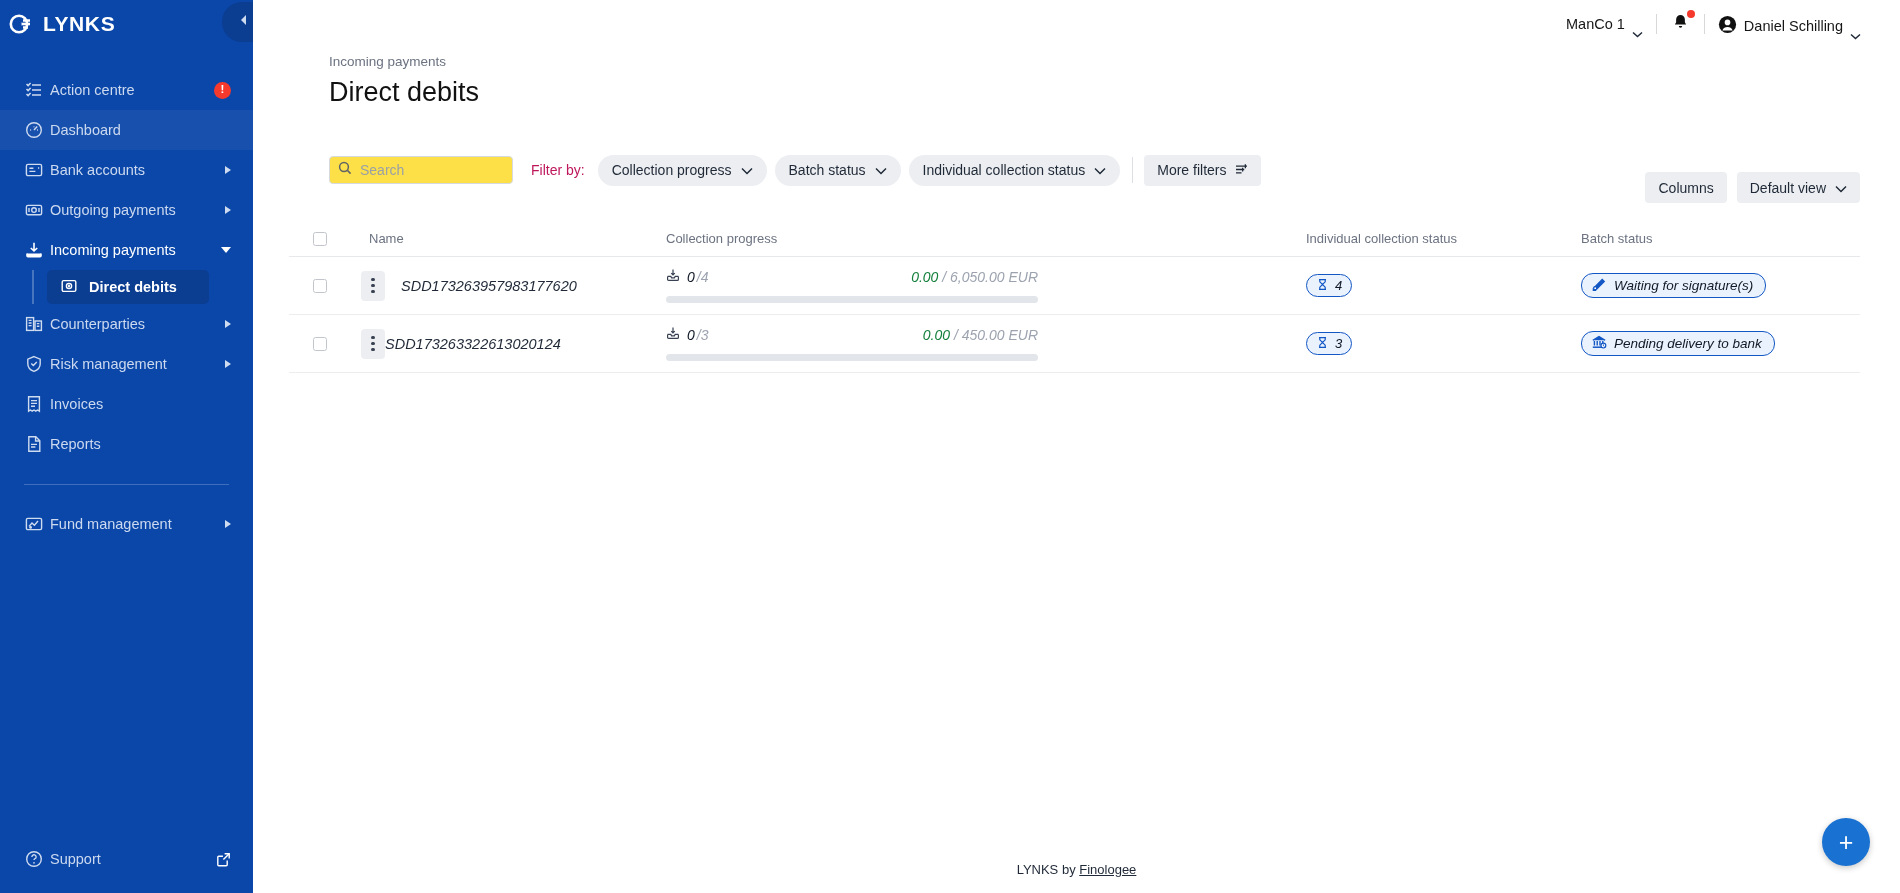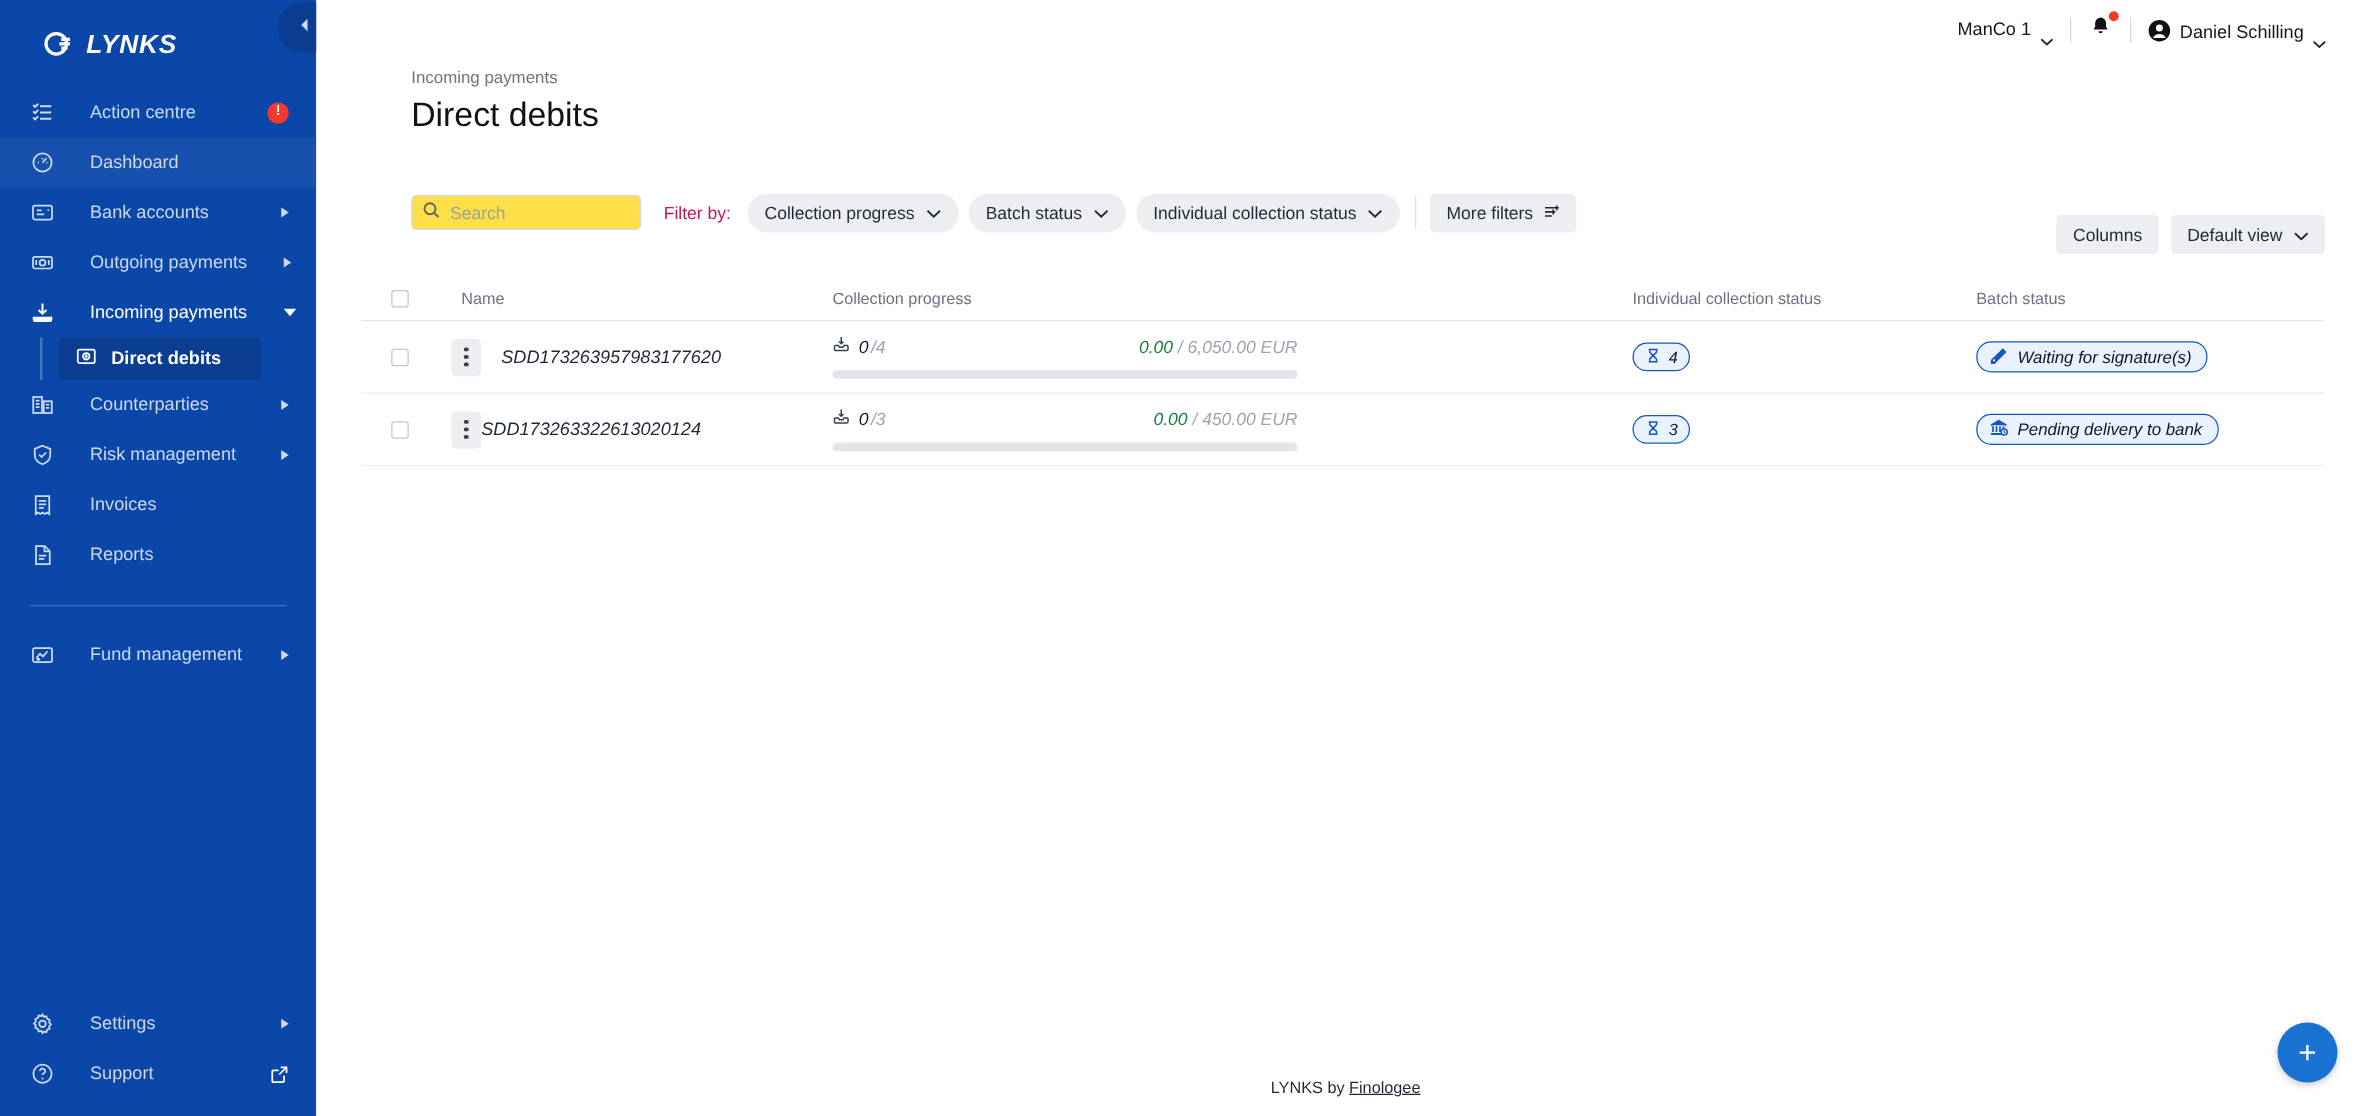--- a/index.html
+++ b/index.html
@@ -18,24 +18,23 @@
     background: #0a47a9;
     color: #fff;
     position: relative;
     flex: 0 0 253px;
     display: flex;
     flex-direction: column;
   }
   .brand {
     height: 48px;
     display: flex;
-    align-items: flex-end;
-    padding-left: 34px;
+    align-items: center;
+    padding-left: 8px;
     gap: 9px;
-    font-style: italic;
   }
   .brand-logo { width: 26px; height: 26px; display:block; }
   .brand-text {
     font-size: 21px;
     font-weight: bold;
     letter-spacing: 0.6px;
     color: #ffffff;
   }
   .collapse-btn {
     position: absolute;
@@ -48,21 +47,21 @@
     cursor: pointer;
   }
   .collapse-btn svg { width: 14px; height: 14px; }
 
   .nav { margin-top: 22px; flex: 1 1 auto; }
   .nav-item {
     height: 40px;
     display: flex;
     align-items: center;
     padding: 0 22px 0 24px;
-    gap: 29px;
+    gap: 7px;
     cursor: pointer;
     position: relative;
     color: #ccd9ef;
     font-size: 14.5px;
   }
   .nav-item .ico { width: 19px; height: 19px; flex: 0 0 19px; display:flex; align-items:center; justify-content:center; }
   .nav-item .ico svg { width: 18px; height: 18px; display:block; }
   .nav-item .lbl { flex: 1 1 auto; white-space: nowrap; }
   .nav-item.active-soft { background: rgba(255,255,255,0.055); }
   .nav-item.expanded { color: #ffffff; font-weight: normal; }
@@ -470,30 +469,20 @@
           <path d="M4 11.4l3-3.4 2.4 2.2 3.6-4.2"></path>
             <circle cx="5.6" cy="12.4" r="1.4" fill="#cfdbef" stroke="none"></circle>
         </svg>
       </span>
       <span class="lbl">Fund management</span>
       <span class="caret"></span>
     </div>
   </nav>
 
   <div class="nav-bottom">
-    <div class="nav-item">
-      <span class="ico">
-        <svg viewBox="0 0 18 18" fill="none" stroke="#cfdbef" stroke-width="1.4">
-          <circle cx="9" cy="9" r="2.6"></circle>
-          <path d="M9 1.6l1 1.9 2.1-.4.6 2 2 .7-.4 2.1 1.5 1.5-1.5 1.5.4 2.1-2 .7-.6 2-2.1-.4L9 16.4l-1-1.7-2.1.4-.6-2-2-.7.4-2.1L2.2 8.8l1.5-1.5-.4-2.1 2-.7.6-2 2.1.4z"></path>
-        </svg>
-      </span>
-      <span class="lbl">Settings</span>
-      <span class="caret"></span>
-    </div>
     <div class="nav-item">
       <span class="ico">
         <svg viewBox="0 0 18 18" fill="none" stroke="#cfdbef" stroke-width="1.4">
           <circle cx="9" cy="9" r="7.3"></circle>
           <path d="M6.9 6.9a2.1 2.1 0 114 .9c-.6.8-1.9 1-1.9 2.2"></path>
             <circle cx="9" cy="12.8" r=".85" fill="#cfdbef" stroke="none"></circle>
         </svg>
       </span>
       <span class="lbl">Support</span>
       <span class="ext-ico">

